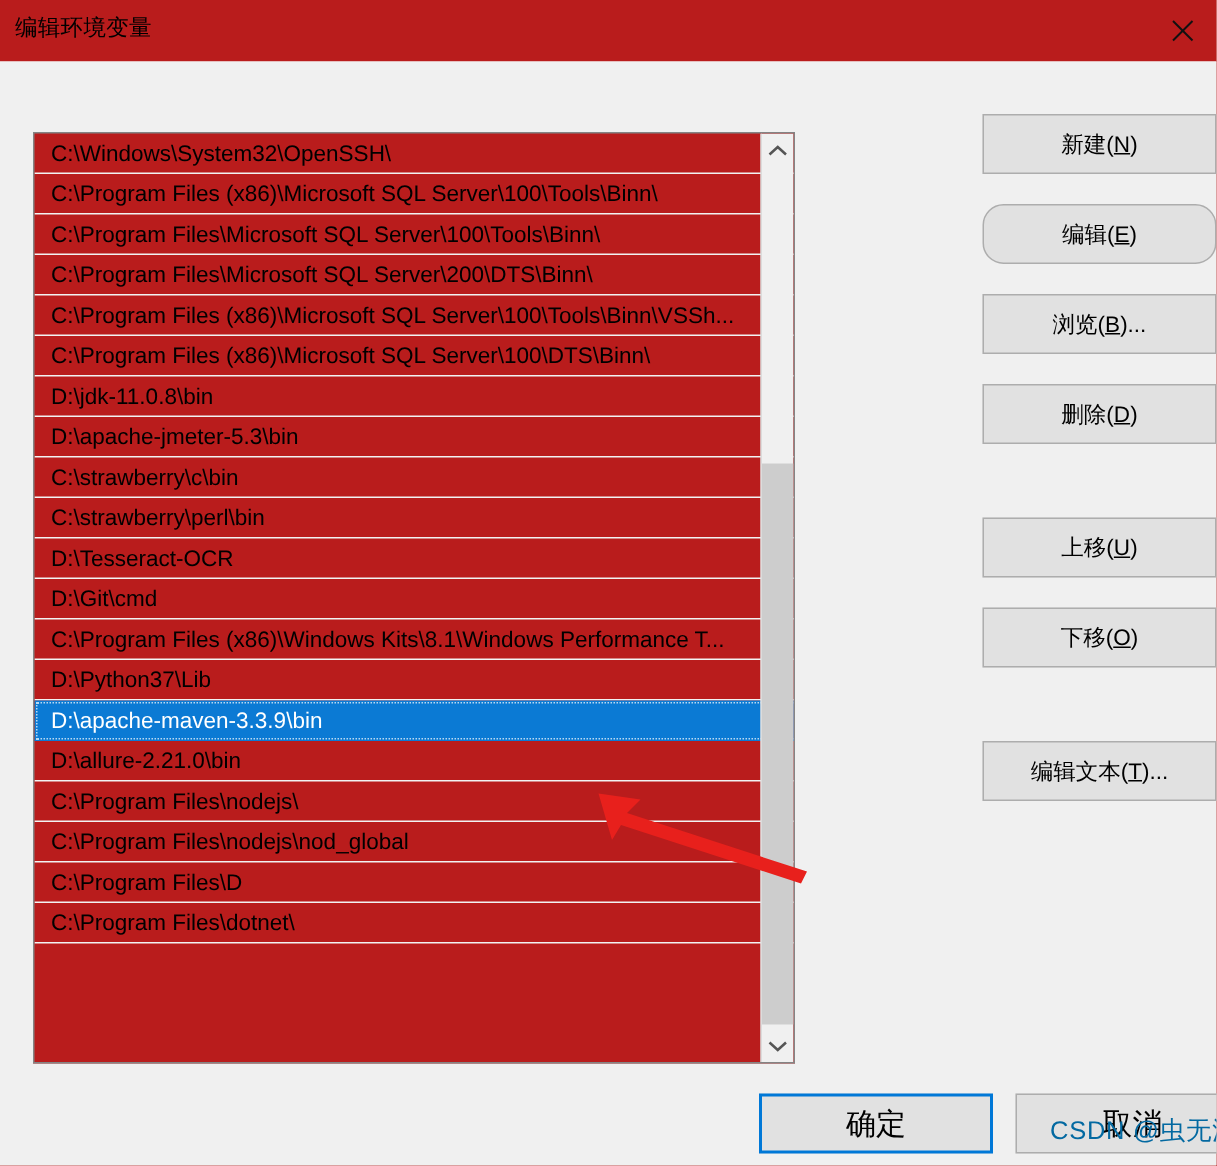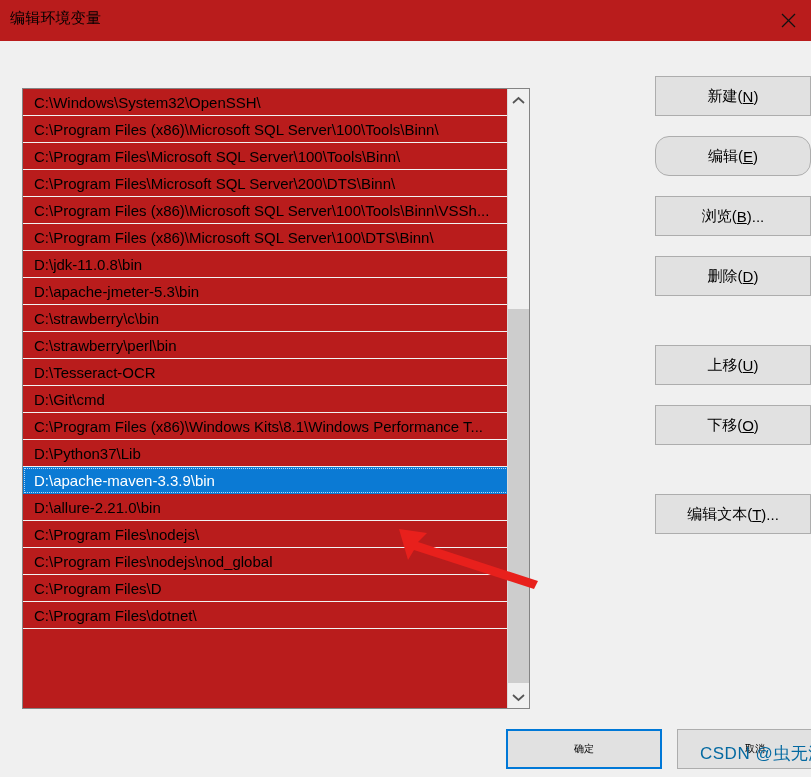--- a/index.html
+++ b/index.html
@@ -150,21 +150,21 @@
   
   .side-btn { width: 156px; }
 
   
   .bottom-btn {
     position: absolute;
     width: 156px; height: 40px;
     background: #e1e1e1;
     border: 1px solid #adadad;
     box-sizing: border-box;
-    font-size: 10px;
+    font-size: 20px;
     color: #000000;
     font-family: "Liberation Sans", "DejaVu Sans", sans-serif;
     display: flex;
     align-items: center;
     justify-content: center;
     cursor: default;
     padding: 0;
   }
   .b-ok {
     left: 506px; top: 729px;

